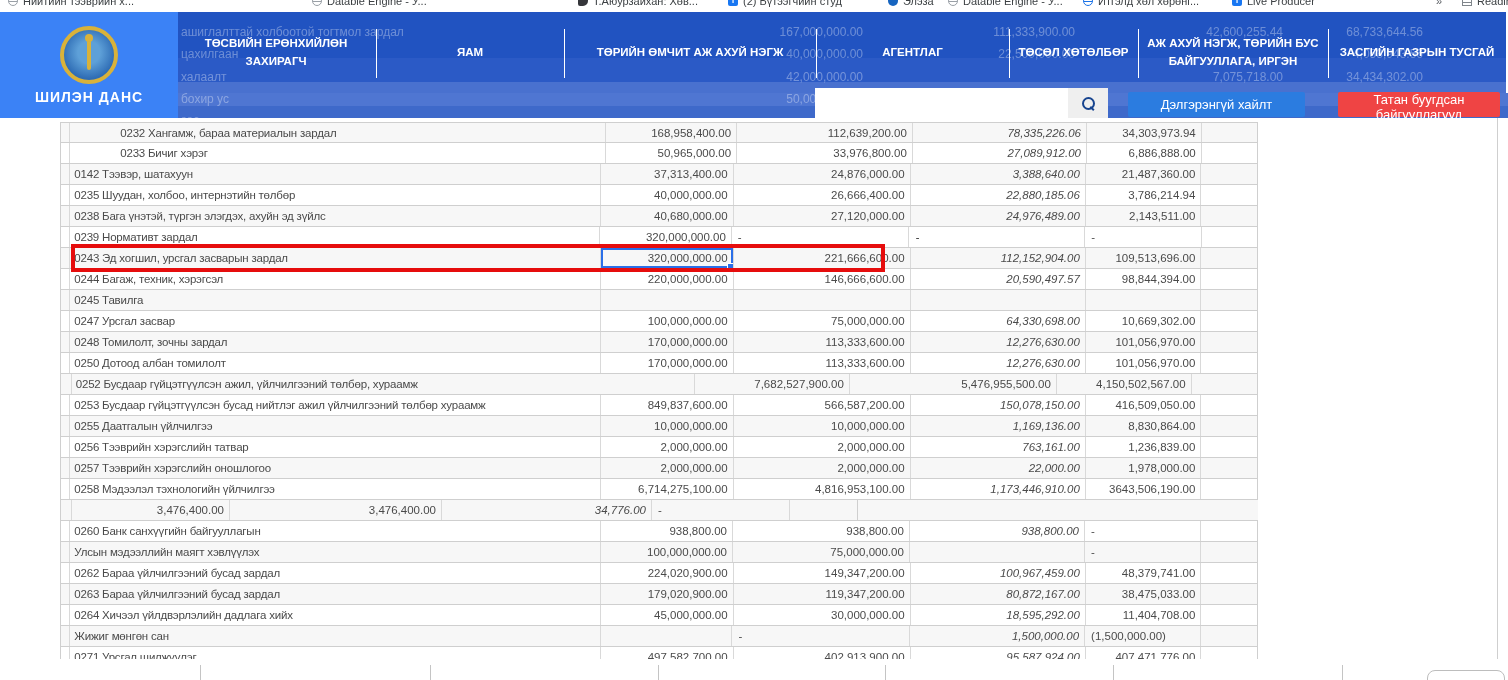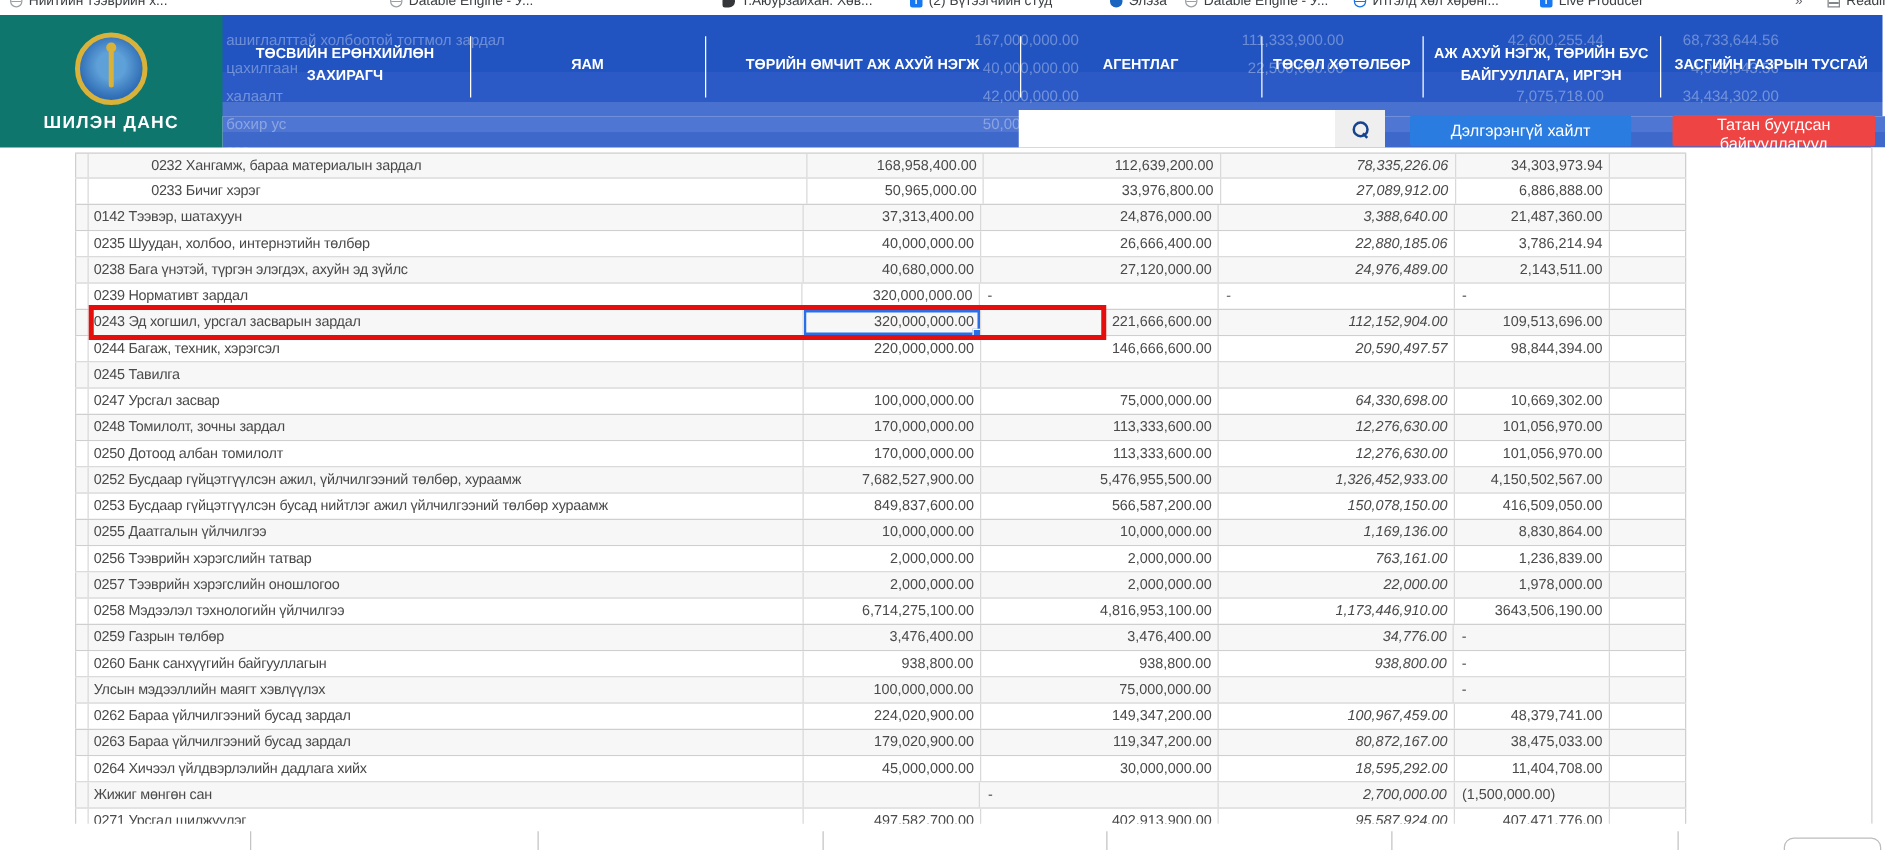--- a/index.html
+++ b/index.html
@@ -21,21 +21,21 @@
     font-size:8px; font-weight:bold; line-height:10px; }
   .ic-pin { background:#35363a; border-radius:50% 50% 50% 2px; }
   .ic-app { background:#1765c0; border-radius:50%; }
   .ic-reading { border:1px solid #80868b;
     background:linear-gradient(#fff 2px,#80868b 2px,#80868b 3px,#fff 3px,#fff 5px,#80868b 5px,#80868b 6px,#fff 6px); }
   .bm-chevron { position:absolute; top:-5px; font-size:11px; color:#5f6368; }
 
   
   .header { position:absolute; top:12px; left:0; width:1508px; height:106px; }
   .brand { position:absolute; left:0; top:0; width:178px; height:106px;
-    background:#0f766e; z-index:6; display:flex; flex-direction:column;
+    background:#3b82f6; z-index:6; display:flex; flex-direction:column;
     align-items:center; justify-content:center; }
   .emblem { width:58px; height:58px; border-radius:50%;
     border:4px solid #d9b23a; background:radial-gradient(circle at 50% 45%, #5ea0d8 0 30%, #2f6db5 70%);
     position:relative; }
   .emblem::before { content:""; position:absolute; left:50%; top:10px; width:4px; height:30px;
     margin-left:-2px; background:#d9b23a; border-radius:2px; }
   .emblem::after { content:""; position:absolute; left:50%; top:4px; width:8px; height:8px;
     margin-left:-4px; background:#d9b23a; border-radius:50%; }
   .brand-title { margin-top:5px; color:#fff; font-size:14px; font-weight:bold;
     letter-spacing:1px; }
@@ -68,21 +68,21 @@
     border:2px solid #17448f; border-radius:50%; }
   .mag::after { content:""; position:absolute; left:9px; top:9px; width:5px; height:2px;
     background:#17448f; transform:rotate(45deg); transform-origin:0 0; }
   .hbtn { position:absolute; top:80px; height:25px; border:none; border-radius:2px;
     color:#fff; font-size:13px; z-index:7; cursor:pointer;
     font-family:"Liberation Sans", sans-serif; }
   .btn-detail { left:1128px; width:177px; background:#2b7ce0; }
   .btn-dissolved { left:1338px; width:162px; background:#ef4444; }
 
   
-  .table { position:absolute; top:122px; left:60px; width:1289px; z-index:1; }
+  .table { position:absolute; top:122px; left:60px; width:1198px; z-index:1; }
   .t-row { display:flex; height:21px; line-height:20px; border-bottom:1px solid #cfcfcf;
     background:#fff; font-size:11.5px; color:#4a4a4a; position:relative; }
   .t-row:first-child { border-top:1px solid #cfcfcf; }
   .t-row:nth-child(odd) { background:#f7f7f7; }
   .c { height:100%; overflow:hidden; white-space:nowrap; border-left:1px solid #d9d9d9; }
   .c0 { width:11px; border-left:1px solid #cfcfcf; }
   .name { width:639px; padding-left:4px; letter-spacing:-0.2px; }
   .name.indent { padding-left:50px; }
   .num { text-align:right; padding-right:5px; }
   .c1 { width:158px; } .c2 { width:212px; } .c3 { width:210px;font-style:italic; } .c4 { width:138px; }
@@ -306,21 +306,20 @@
     <div class="c num c2">113,333,600.00</div>
     <div class="c num c3">12,276,630.00</div>
     <div class="c num c4">101,056,970.00</div>
     <div class="c c5"></div>
   </div>
     <div class="t-row">
     <div class="c c0"></div>
     <div class="c name">0252 Бусдаар гүйцэтгүүлсэн ажил, үйлчилгээний төлбөр, хураамж</div>
     <div class="c num c1">7,682,527,900.00</div>
     <div class="c num c2">5,476,955,500.00</div>
-    <div class="c num c3">1,326,452,933.00</div>
     <div class="c num c4">4,150,502,567.00</div>
     <div class="c c5"></div>
   </div>
     <div class="t-row">
     <div class="c c0"></div>
     <div class="c name">0253 Бусдаар гүйцэтгүүлсэн бусад нийтлэг ажил үйлчилгээний төлбөр хураамж</div>
     <div class="c num c1">849,837,600.00</div>
     <div class="c num c2">566,587,200.00</div>
     <div class="c num c3">150,078,150.00</div>
     <div class="c num c4">416,509,050.00</div>
@@ -357,21 +356,20 @@
     <div class="c c0"></div>
     <div class="c name">0258 Мэдээлэл тэхнологийн үйлчилгээ</div>
     <div class="c num c1">6,714,275,100.00</div>
     <div class="c num c2">4,816,953,100.00</div>
     <div class="c num c3">1,173,446,910.00</div>
     <div class="c num c4">3643,506,190.00</div>
     <div class="c c5"></div>
   </div>
     <div class="t-row">
     <div class="c c0"></div>
-    <div class="c name">0259 Газрын төлбөр</div>
     <div class="c num c1">3,476,400.00</div>
     <div class="c num c2">3,476,400.00</div>
     <div class="c num c3">34,776.00</div>
     <div class="c num c4 left">-</div>
     <div class="c c5"></div>
   </div>
     <div class="t-row">
     <div class="c c0"></div>
     <div class="c name">0260 Банк санхүүгийн байгууллагын</div>
     <div class="c num c1">938,800.00</div>
@@ -414,21 +412,21 @@
     <div class="c num c2">30,000,000.00</div>
     <div class="c num c3">18,595,292.00</div>
     <div class="c num c4">11,404,708.00</div>
     <div class="c c5"></div>
   </div>
     <div class="t-row">
     <div class="c c0"></div>
     <div class="c name">Жижиг мөнгөн сан</div>
     <div class="c num c1"></div>
     <div class="c num c2 left">-</div>
-    <div class="c num c3">2,700,000.00</div>
+    <div class="c num c3">1,500,000.00</div>
     <div class="c num c4 left">(1,500,000.00)</div>
     <div class="c c5"></div>
   </div>
     <div class="t-row">
     <div class="c c0"></div>
     <div class="c name">0271 Урсгал шилжүүлэг</div>
     <div class="c num c1">497,582,700.00</div>
     <div class="c num c2">402,913,900.00</div>
     <div class="c num c3">95,587,924.00</div>
     <div class="c num c4">407,471,776.00</div>

